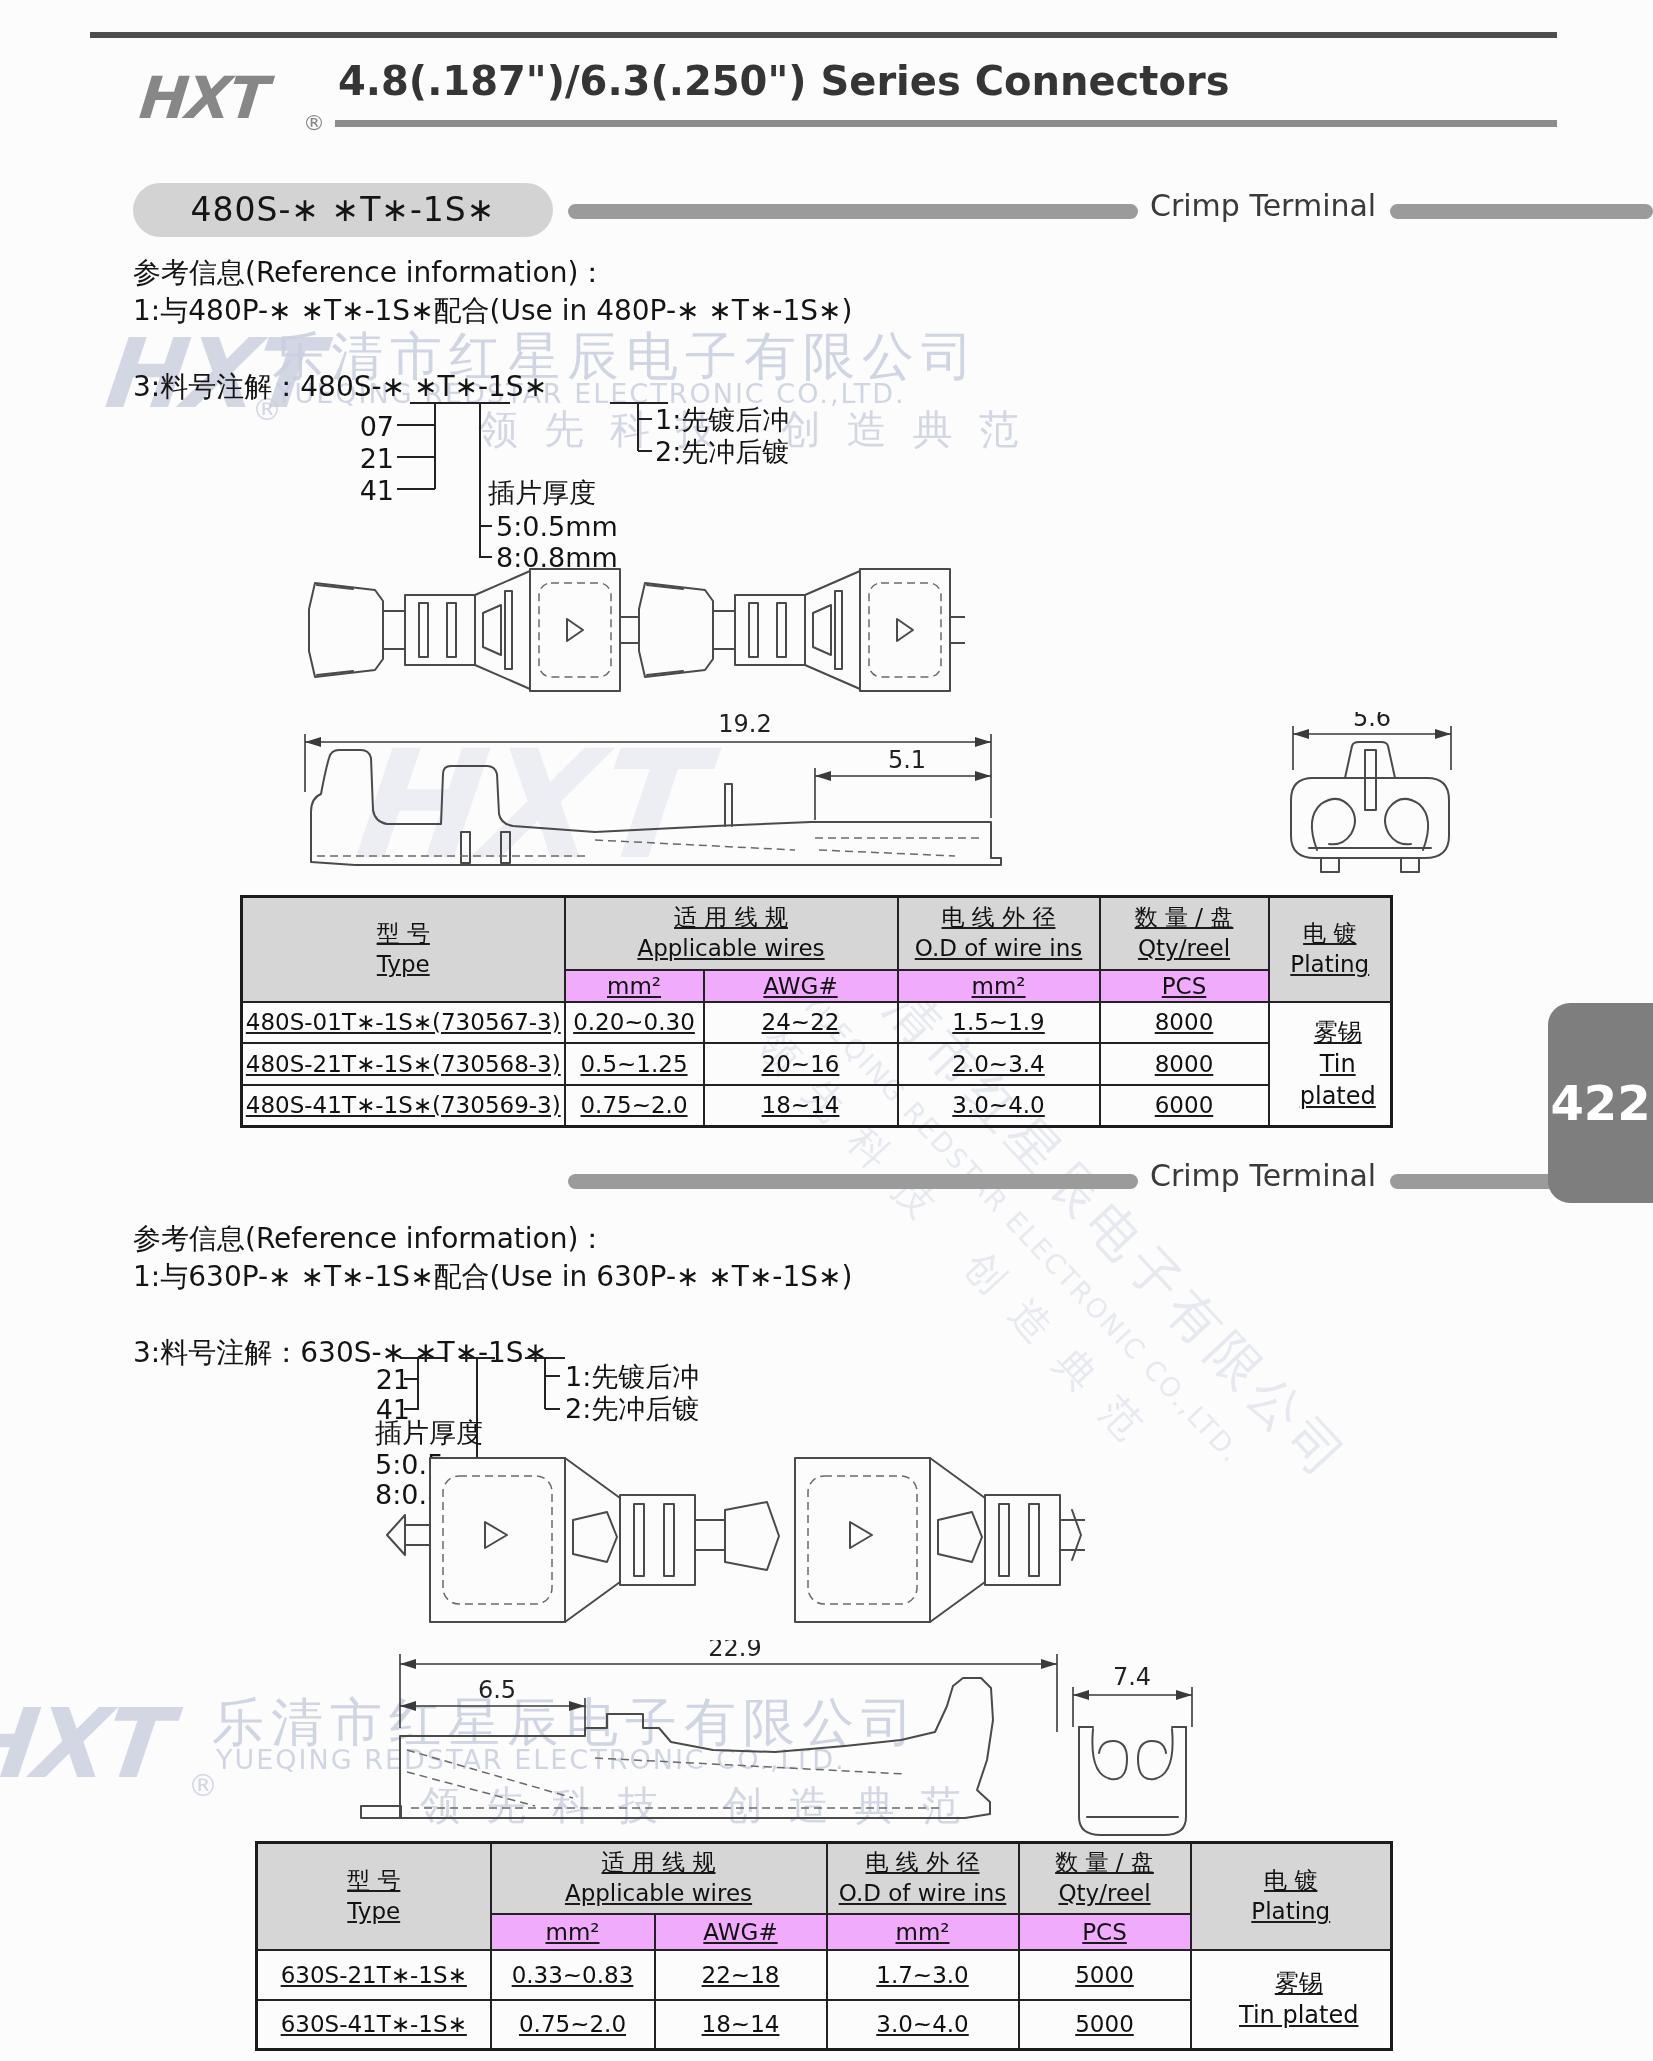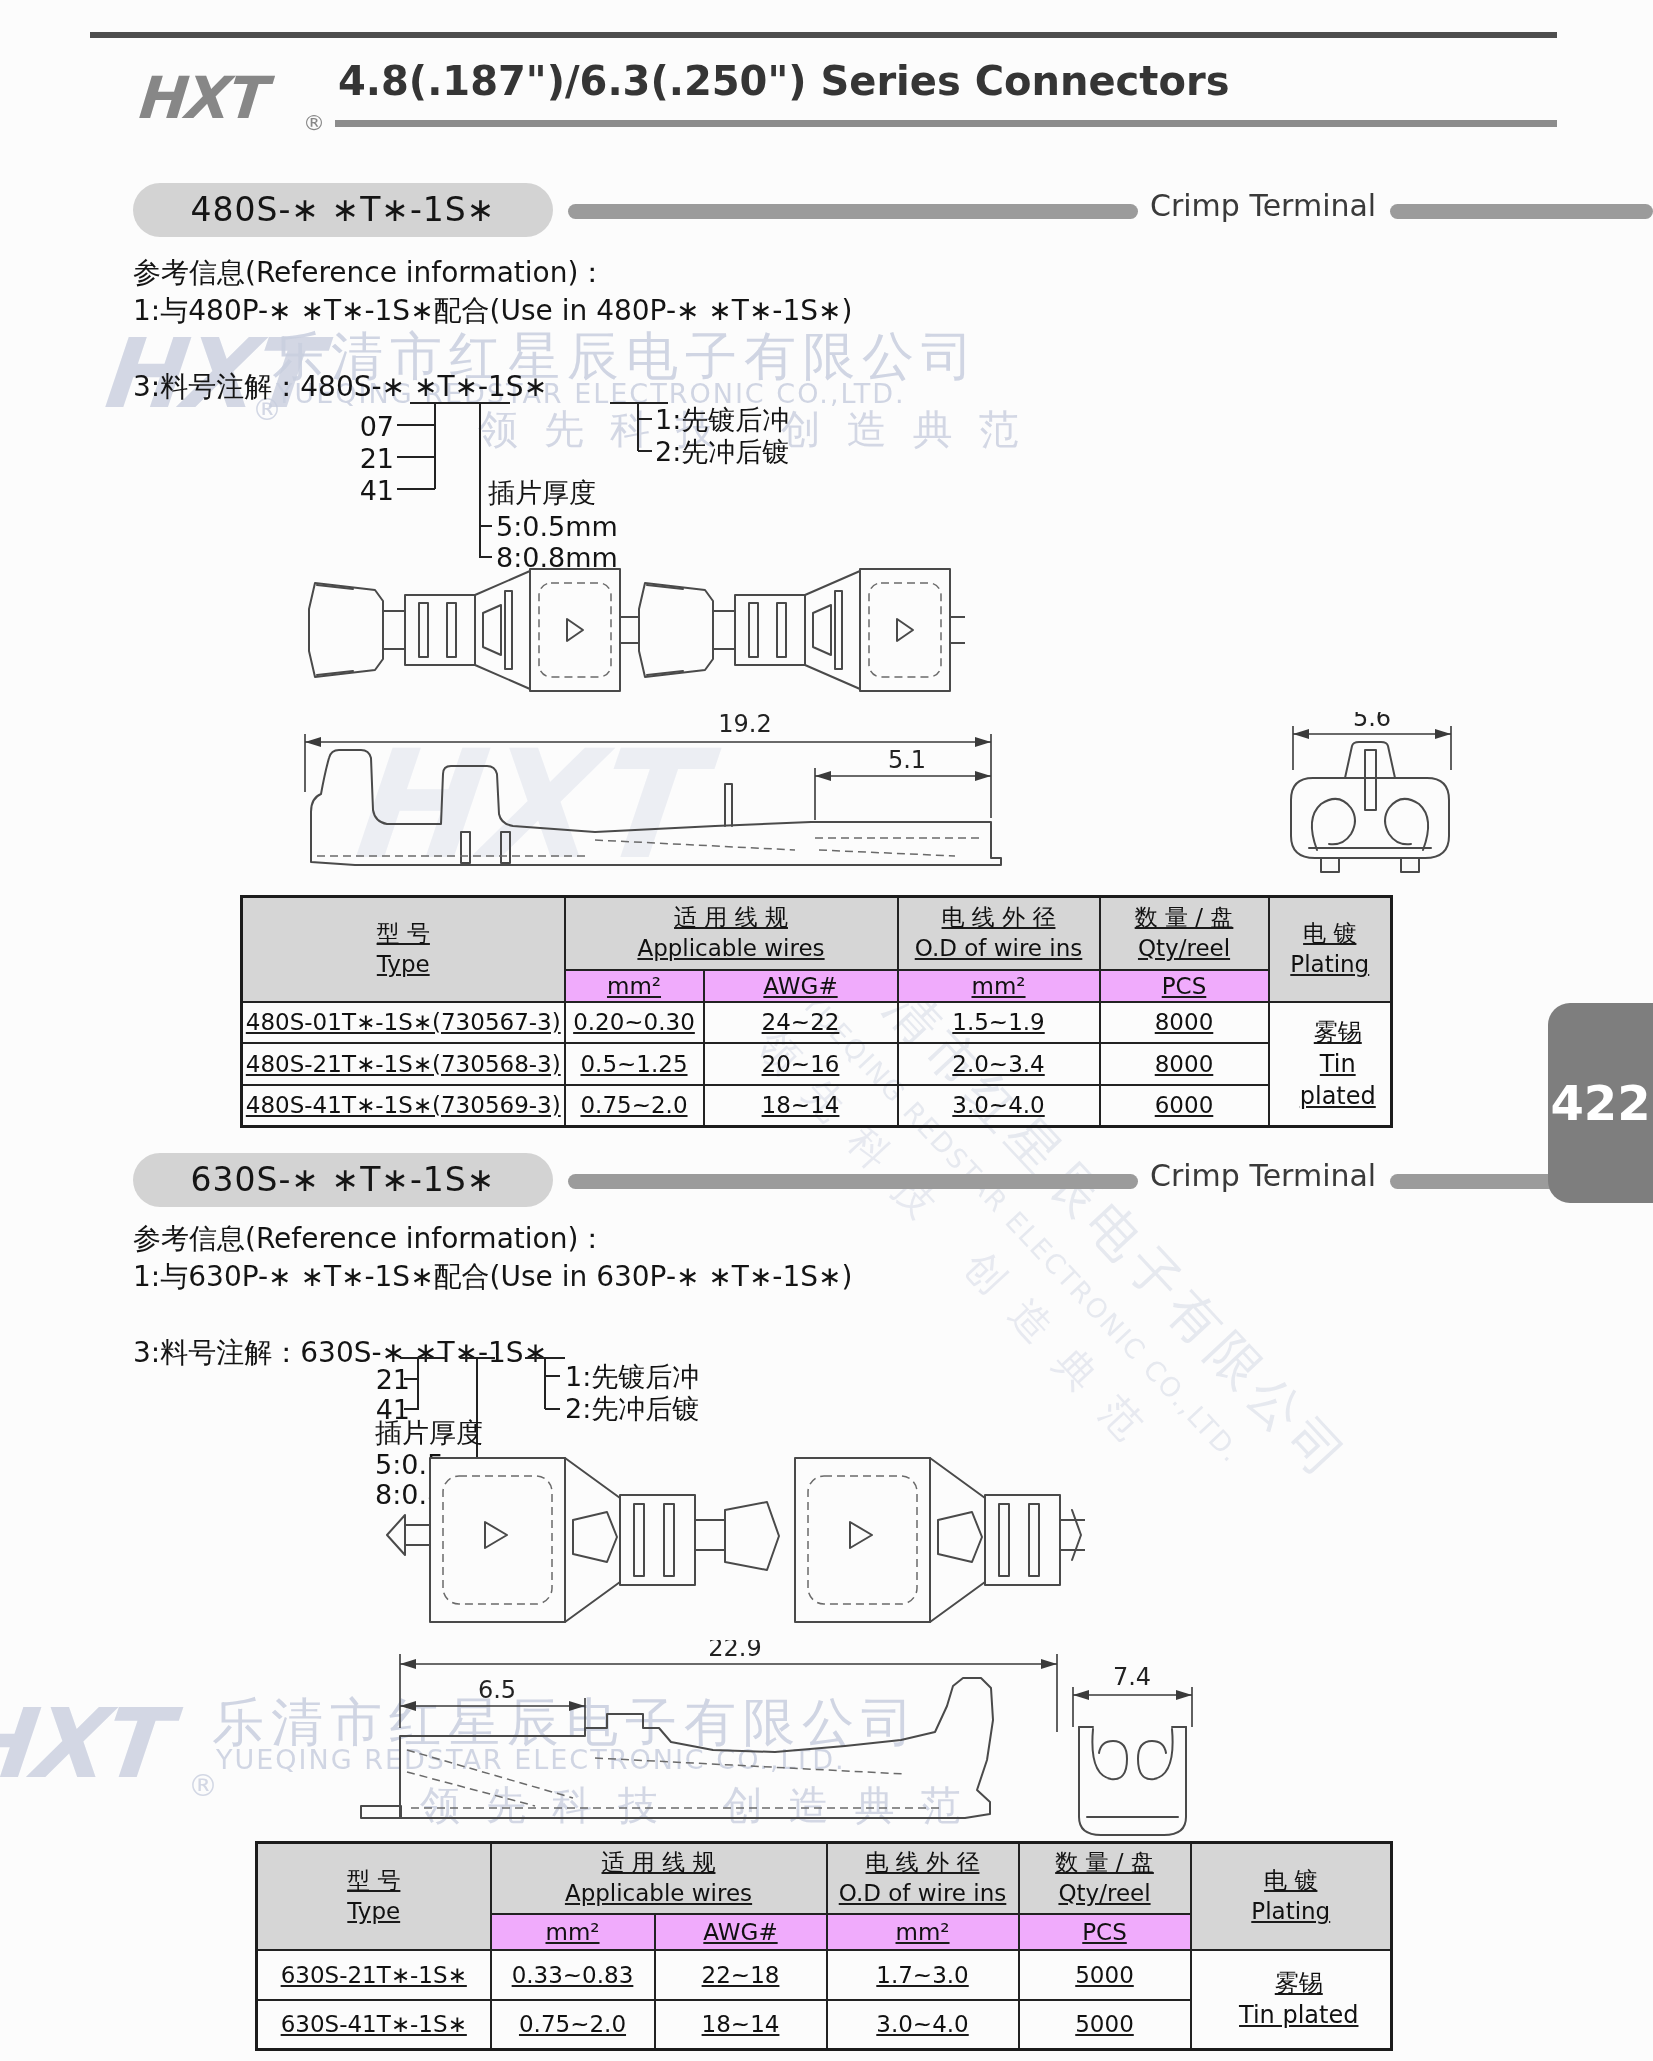--- a/index.html
+++ b/index.html
@@ -220,21 +220,20 @@
       <td>0.75~2.0</td>
       <td>18~14</td>
       <td>3.0~4.0</td>
       <td>6000</td>
     </tr>
   </tbody>
     </table>
 
   <div class="abs ptab" style="left:1548px;top:1003px;width:105px;height:200px;">422</div>
 
-  <div class="abs pill z2" style="left:133px;top:1153px;width:420px;height:54px;">630S-∗ ∗T∗-1S∗</div>
   <div class="abs gbar z2" style="left:568px;top:1174px;width:570px;"></div>
   <div class="abs crimp z2" style="left:1150px;top:1158px;">Crimp Terminal</div>
   <div class="abs gbar z2" style="left:1390px;top:1174px;width:263px;"></div>
 
   <div class="abs ref z2" style="left:133px;top:1222px;">参考信息(Reference information)：</div>
   <div class="abs ref z2" style="left:133px;top:1260px;">1:与630P-∗ ∗T∗-1S∗配合(Use in 630P-∗ ∗T∗-1S∗)</div>
   <div class="abs ref z2" style="left:133px;top:1336px;">3:料号注解：630S-∗ ∗T∗-1S∗</div>
 
   <svg class="abs z2" style="left:360px;top:1352px;" width="320" height="150" viewBox="0 0 320 150">
     <path class="bkline" d="M40,6 L85,6 M58,6 L58,58 M44,27 L58,27 M44,57 L58,57"></path>

